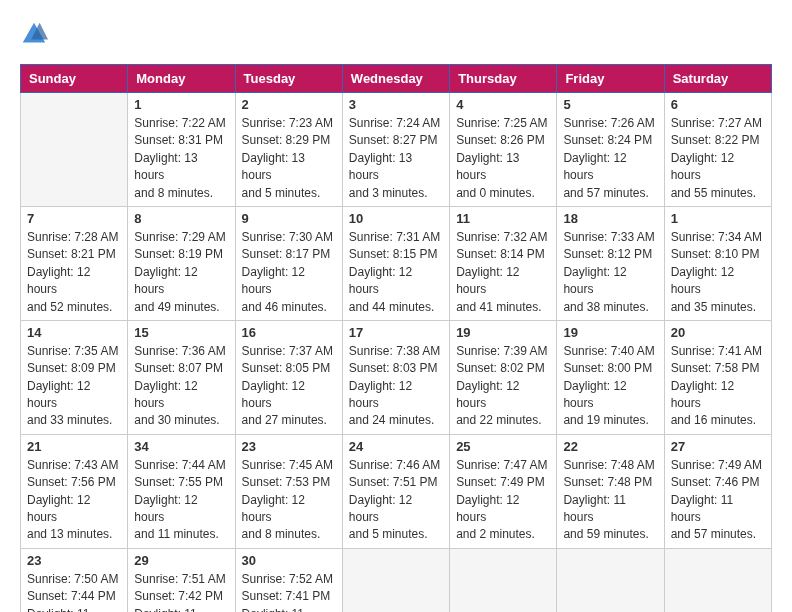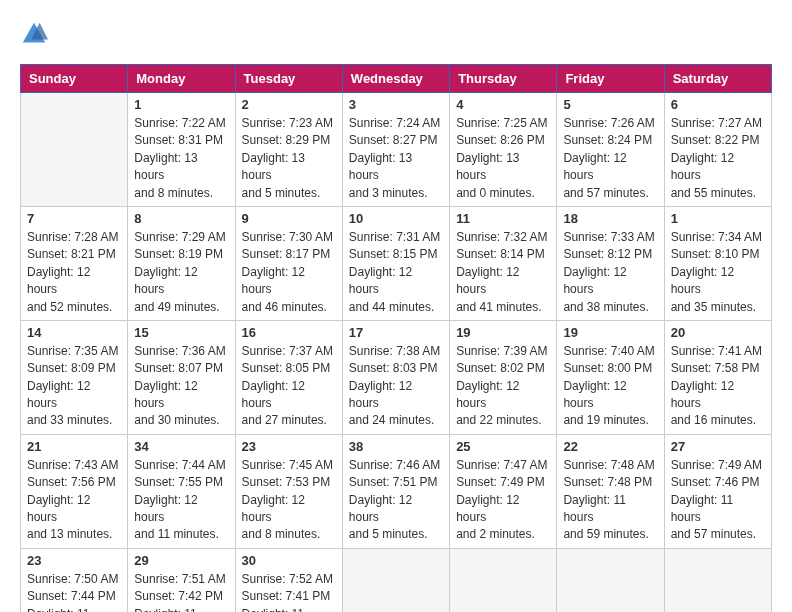--- a/index.html
+++ b/index.html
@@ -215,21 +215,21 @@
         </td>
         <td>
           <span class="day-number">34</span>
           <div class="day-info">Sunrise: 7:44 AM<br>Sunset: 7:55 PM<br>Daylight: 12 hours<br>and 11 minutes.</div>
         </td>
         <td>
           <span class="day-number">23</span>
           <div class="day-info">Sunrise: 7:45 AM<br>Sunset: 7:53 PM<br>Daylight: 12 hours<br>and 8 minutes.</div>
         </td>
         <td>
-          <span class="day-number">38</span>
+          <span class="day-number">24</span>
           <div class="day-info">Sunrise: 7:46 AM<br>Sunset: 7:51 PM<br>Daylight: 12 hours<br>and 5 minutes.</div>
         </td>
         <td>
           <span class="day-number">25</span>
           <div class="day-info">Sunrise: 7:47 AM<br>Sunset: 7:49 PM<br>Daylight: 12 hours<br>and 2 minutes.</div>
         </td>
         <td>
           <span class="day-number">22</span>
           <div class="day-info">Sunrise: 7:48 AM<br>Sunset: 7:48 PM<br>Daylight: 11 hours<br>and 59 minutes.</div>
         </td>

